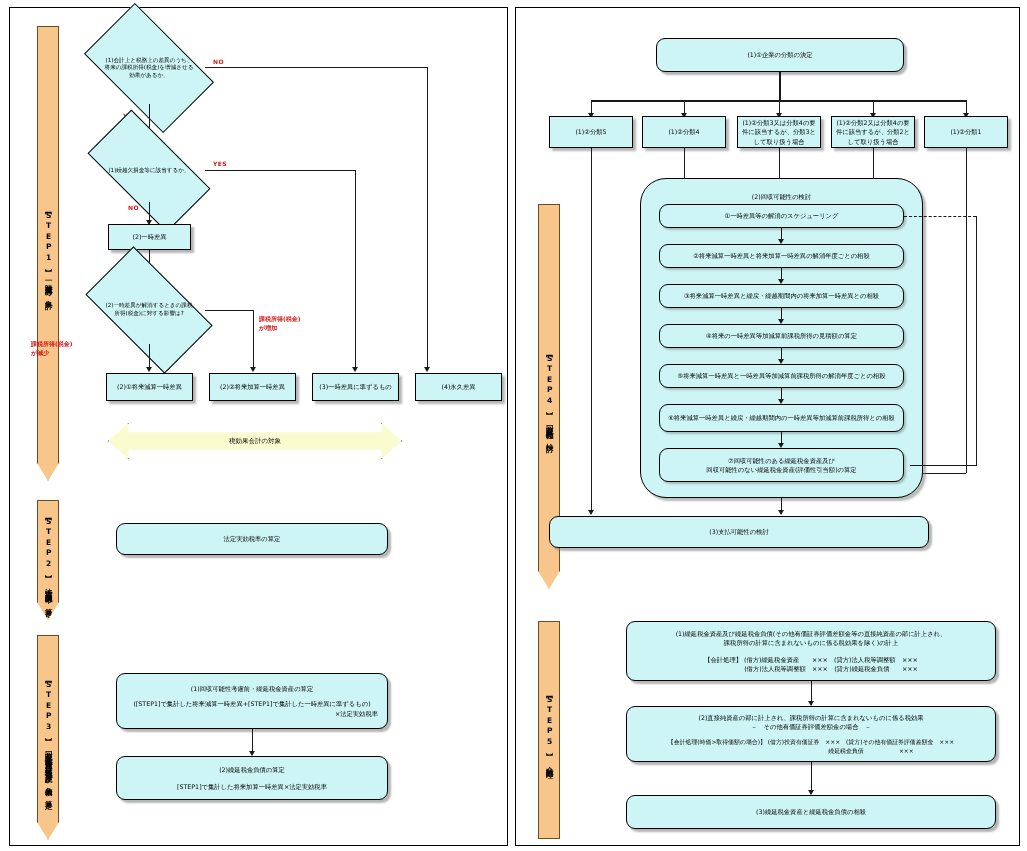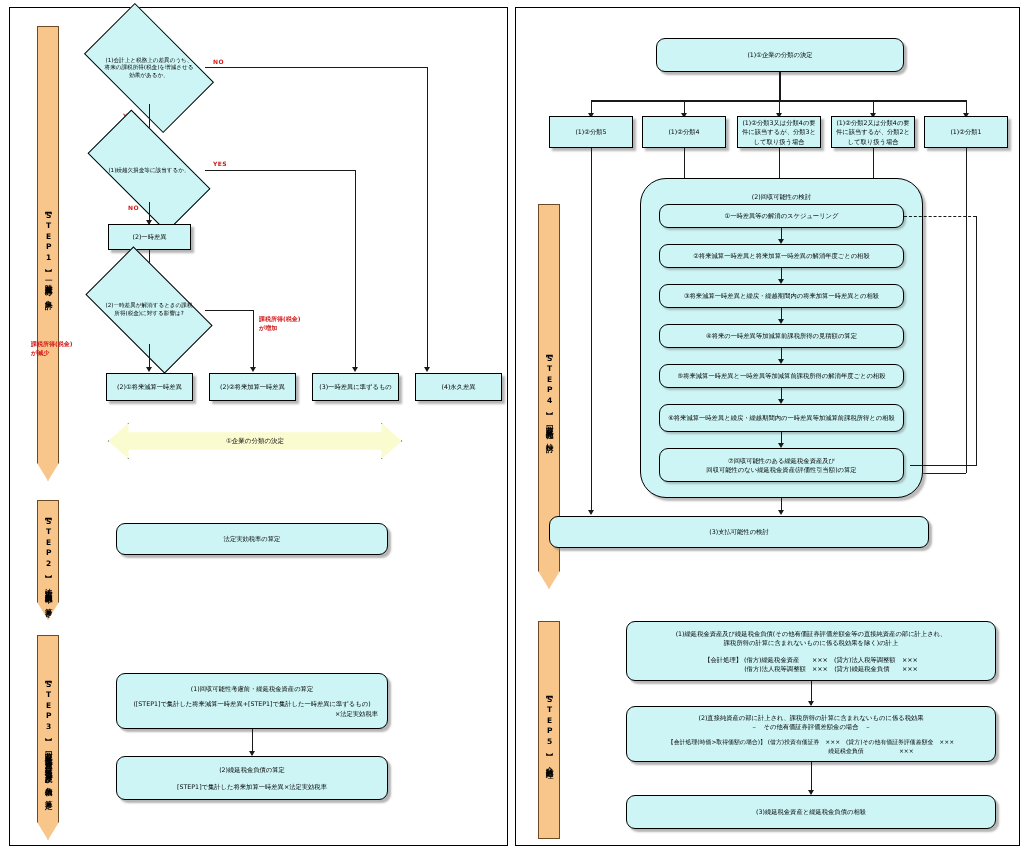--- a/index.html
+++ b/index.html
@@ -187,21 +187,21 @@
       <span>(2)②将来加算一時差異</span>
     </div>
     <div class="node rect" style="left:302px;top:365px;width:87px;height:28px;">
       <span>(3)一時差異に準ずるもの</span>
     </div>
     <div class="node rect" style="left:405px;top:365px;width:87px;height:28px;">
       <span>(4)永久差異</span>
     </div>
 
     <div class="dblarrow" style="left:98px;top:415px;width:292px;height:34px;">
-      <span>①企業の分類の決定</span>
+      <span>税効果会計の対象</span>
     </div>
 
     <div class="step-banner arrow" style="left:27px;top:492px;width:22px;height:120px;">
       <span class="txt">【STEP2】 法定実効税率の算定</span>
     </div>
     <div class="node round" style="left:106px;top:515px;width:272px;height:32px;">
       <span>法定実効税率の算定</span>
     </div>
 
     <div class="step-banner arrow" style="left:27px;top:627px;width:22px;height:205px;">

